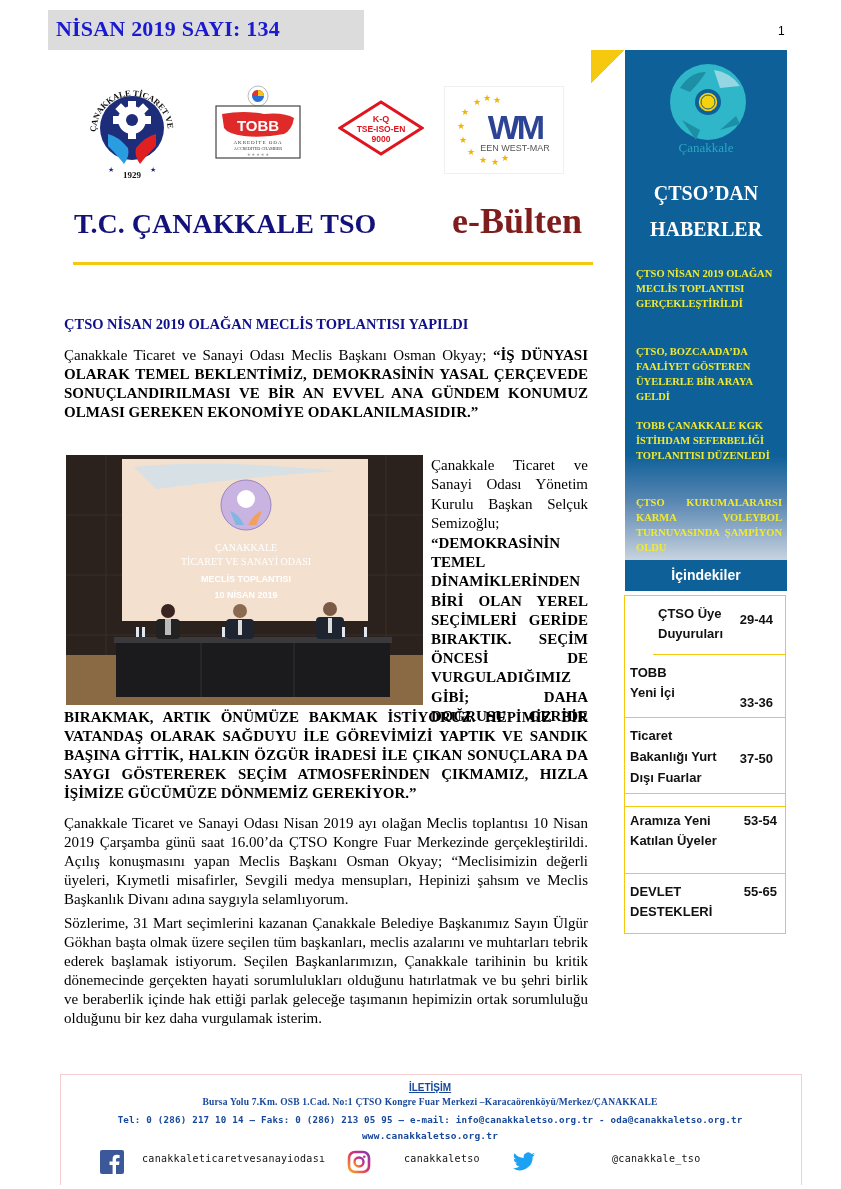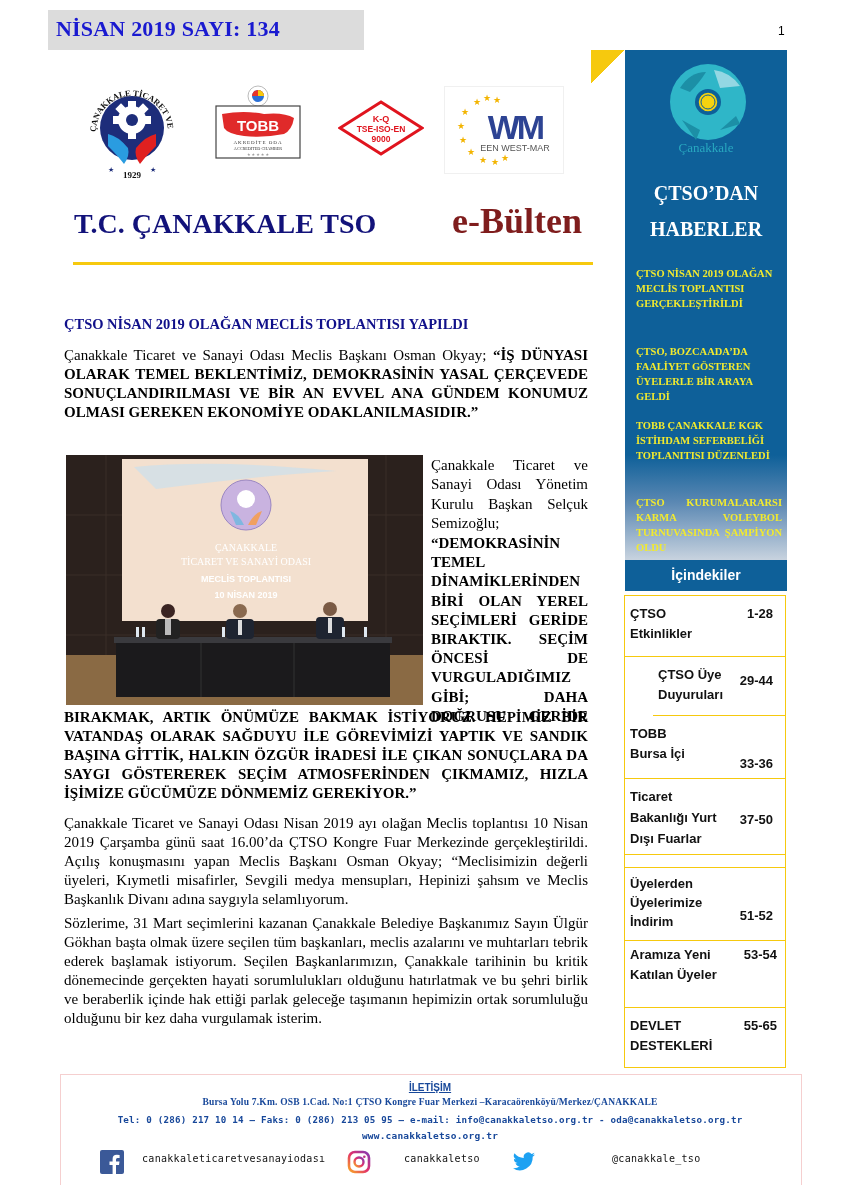--- a/index.html
+++ b/index.html
@@ -156,48 +156,37 @@
 <div class="abs side-heading" style="top:218px;">HABERLER</div>
 
 <div class="abs news-item" style="top:266px;">ÇTSO NİSAN 2019 OLAĞAN MECLİS TOPLANTISI GERÇEKLEŞTİRİLDİ</div>
 <div class="abs news-item" style="top:344px;">ÇTSO, BOZCAADA’DA FAALİYET GÖSTEREN ÜYELERLE BİR ARAYA GELDİ</div>
 <div class="abs news-item" style="top:418px;">TOBB ÇANAKKALE KGK İSTİHDAM SEFERBELİĞİ TOPLANITISI DÜZENLEDİ</div>
 <div class="abs news-item justify" style="top:495px;">ÇTSO KURUMALARARSI KARMA VOLEYBOL TURNUVASINDA ŞAMPİYON OLDU</div>
 
 <div class="abs toc-header">İçindekiler</div>
 
 <div class="abs toc">
-  <div class="toc-row" style="height:60px;">
-    <span class="toc-label" style="top:8px;">ÇTSO</span>
-    <span class="toc-label" style="top:28px;">Etkinlikler</span>
-    <span class="toc-pages" style="top:8px;">1-28</span>
-  </div>
   <div class="toc-row" style="height:58px;margin-left:28px;">
     <span class="toc-label" style="top:8px;">ÇTSO Üye</span>
     <span class="toc-label" style="top:28px;">Duyuruları</span>
     <span class="toc-pages" style="top:14px;">29-44</span>
   </div>
   <div class="toc-row" style="height:62px;">
     <span class="toc-label" style="top:8px;">TOBB</span>
-    <span class="toc-label" style="top:28px;">Bursa İçi</span>
+    <span class="toc-label" style="top:28px;">Yeni İçi</span>
     <span class="toc-pages" style="top:38px;">33-36</span>
   </div>
   <div class="toc-row" style="height:75px;">
     <span class="toc-label" style="top:8px;">Ticaret</span>
     <span class="toc-label" style="top:29px;">Bakanlığı Yurt</span>
     <span class="toc-label" style="top:50px;">Dışı Fuarlar</span>
     <span class="toc-pages" style="top:31px;">37-50</span>
   </div>
   <div class="toc-row" style="height:12px;"></div>
-  <div class="toc-row" style="height:72px;">
-    <span class="toc-label" style="top:6px;">Üyelerden</span>
-    <span class="toc-label" style="top:25px;">Üyelerimize</span>
-    <span class="toc-label" style="top:44px;">İndirim</span>
-    <span class="toc-pages" style="top:38px;">51-52</span>
-  </div>
   <div class="toc-row" style="height:66px;">
     <span class="toc-label" style="top:4px;">Aramıza Yeni</span>
     <span class="toc-label" style="top:24px;">Katılan Üyeler</span>
     <span class="toc-pages" style="top:4px; right:8px;">53-54</span>
   </div>
   <div class="toc-row" style="height:59px;">
     <span class="toc-label" style="top:8px;">DEVLET</span>
     <span class="toc-label" style="top:28px;">DESTEKLERİ</span>
     <span class="toc-pages" style="top:8px; right:8px;">55-65</span>
   </div>

